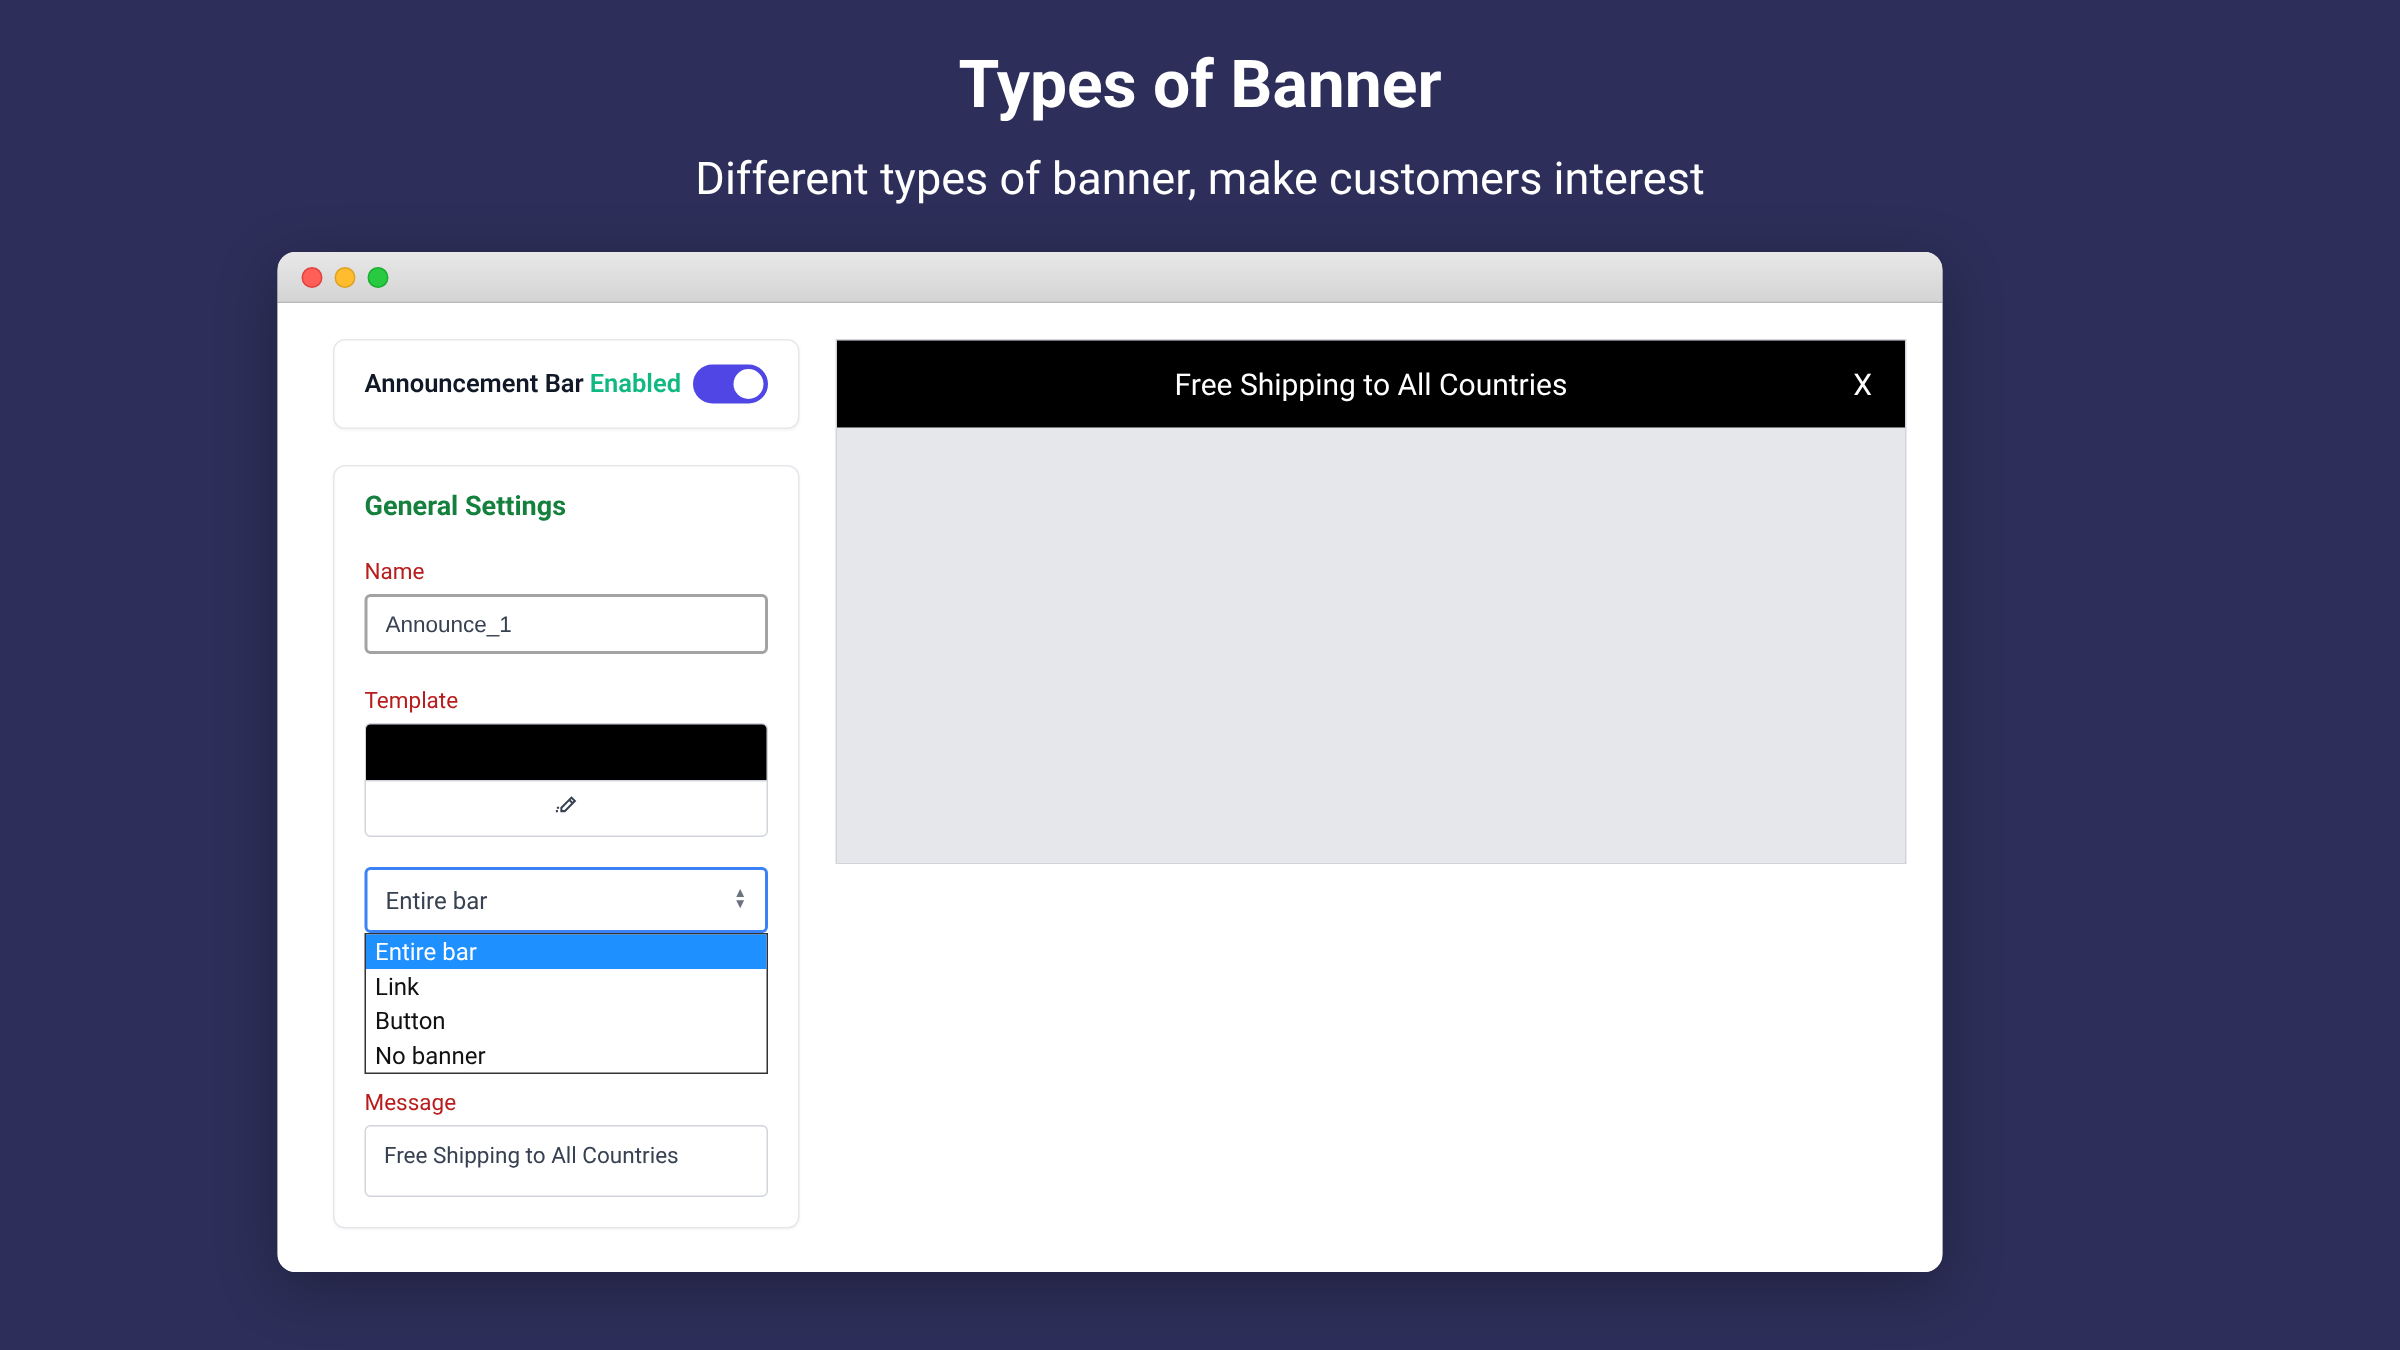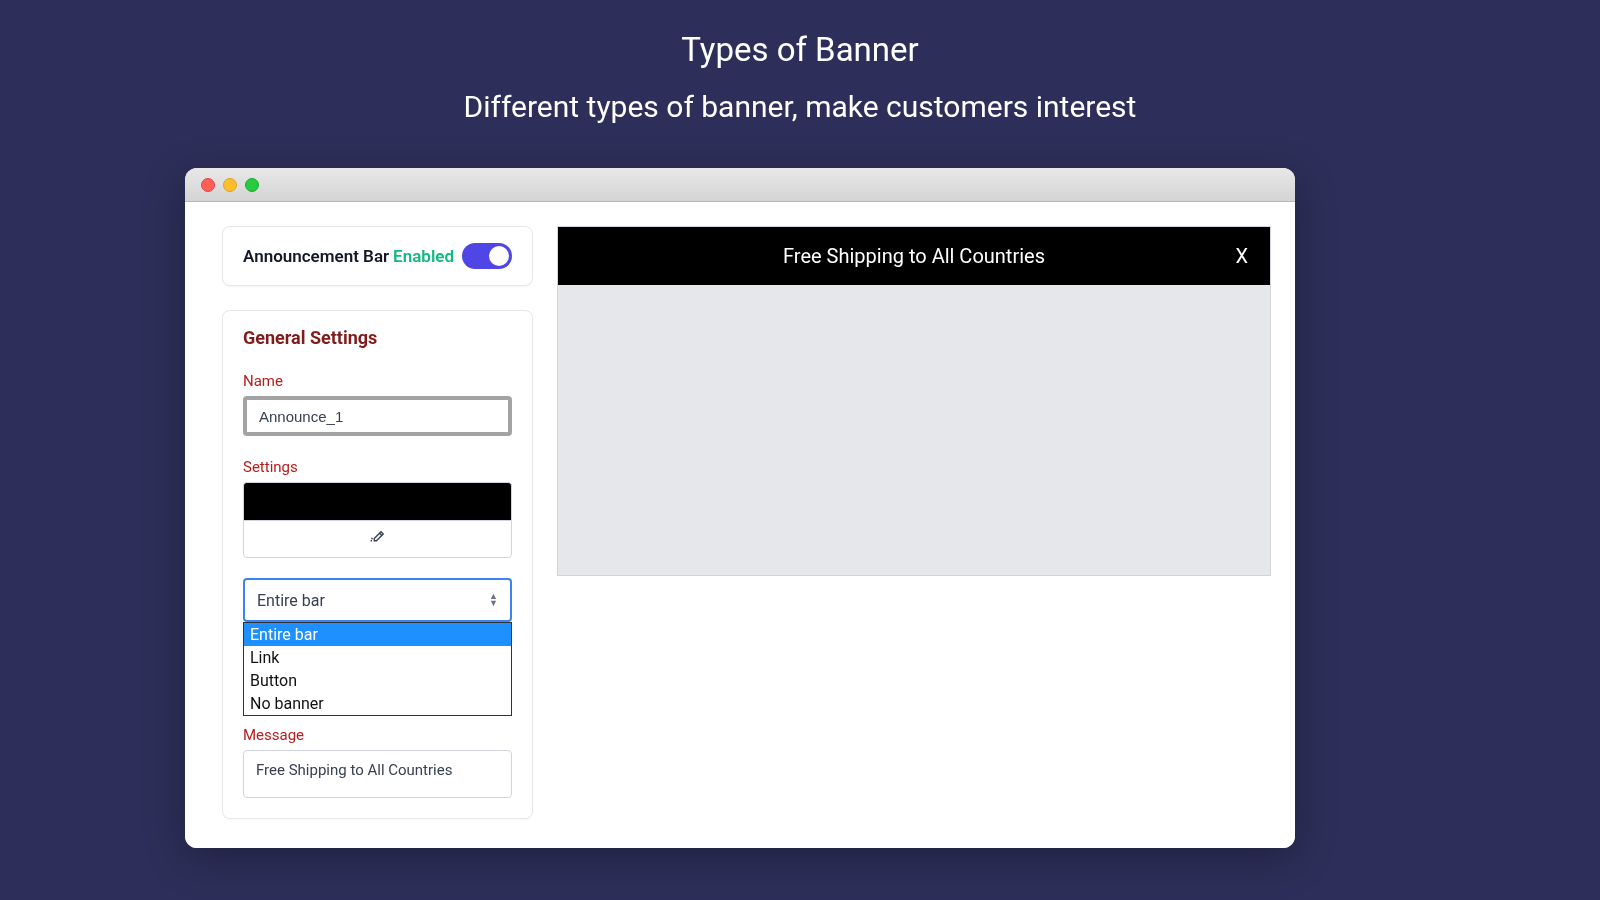--- a/index.html
+++ b/index.html
@@ -13,22 +13,22 @@
       width: 1600px;
       height: 900px;
       overflow: hidden;
     }
     .hero {
       text-align: center;
       padding-top: 30px;
       color: #fff;
     }
     .hero-title {
-      font-size: 33px;
-      font-weight: 400;
+      font-size: 44px;
+      font-weight: 700;
       margin-bottom: 12px;
     }
     .hero-subtitle {
       font-size: 30px;
       font-weight: 400;
       margin-top: 20px;
     }
     .window {
       position: absolute;
       left: 185px;
@@ -105,33 +105,33 @@
       background: #fff;
       border-radius: 50%;
       position: absolute;
       top: 3px;
       right: 3px;
     }
     .settings-card {}
     .settings-title {
       font-size: 18px;
       font-weight: 700;
-      color: #7f1d1d;
+      color: #15803d;
       margin-bottom: 24px;
     }
     .field-label {
       font-size: 15px;
       color: #b91c1c;
       margin-bottom: 6px;
       display: block;
     }
     .text-input {
       width: 100%;
       height: 40px;
-      border: 4px solid #a3a3a3;
+      border: 2px solid #a3a3a3;
       border-radius: 4px;
       padding: 0 12px;
       font-size: 15px;
       color: #374151;
       margin-bottom: 22px;
     }
     .template-preview {
       width: 100%;
       height: 38px;
       background: #000;
@@ -267,21 +267,21 @@
           <div class="toggle-knob"></div>
         </div>
       </div>
 
       <div class="card settings-card">
         <div class="settings-title">General Settings</div>
 
         <label class="field-label">Name</label>
         <input class="text-input" type="text" value="Announce_1" style="">
 
-        <label class="field-label">Settings</label>
+        <label class="field-label">Template</label>
         <div class="template-preview"></div>
         <div class="template-edit-row">
           <span class="edit-icon">
             <svg width="20" height="18" viewBox="0 0 24 24" fill="none" stroke="#374151" stroke-width="1.8">
               <path d="M3 18 L3 14" stroke-dasharray="2,2"></path>
               <path d="M3 14 L7 14" stroke-dasharray="2,2"></path>
               <path d="M7 14 L16 5 L19 8 L10 17 L7 17 Z" fill="none"></path>
               <path d="M14 7 L17 10"></path>
             </svg>
           </span>

